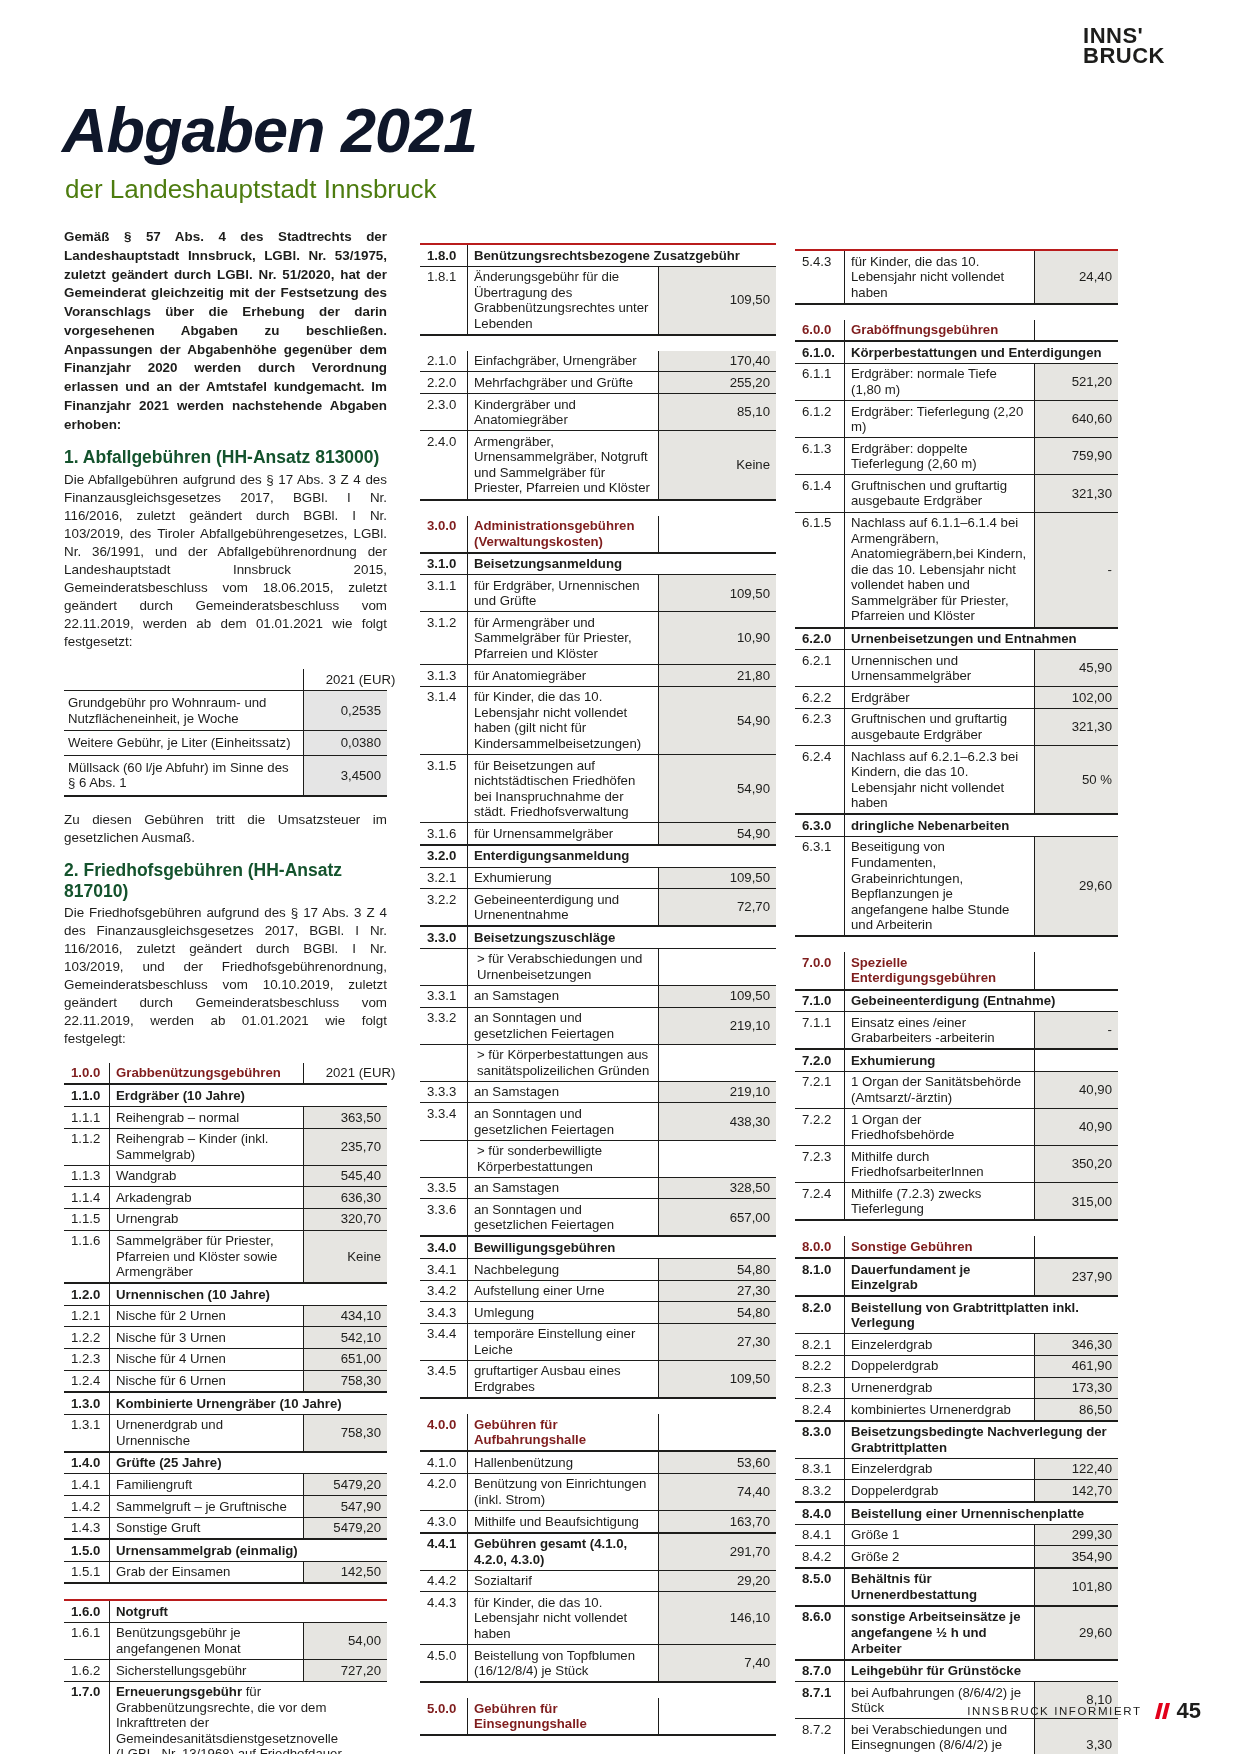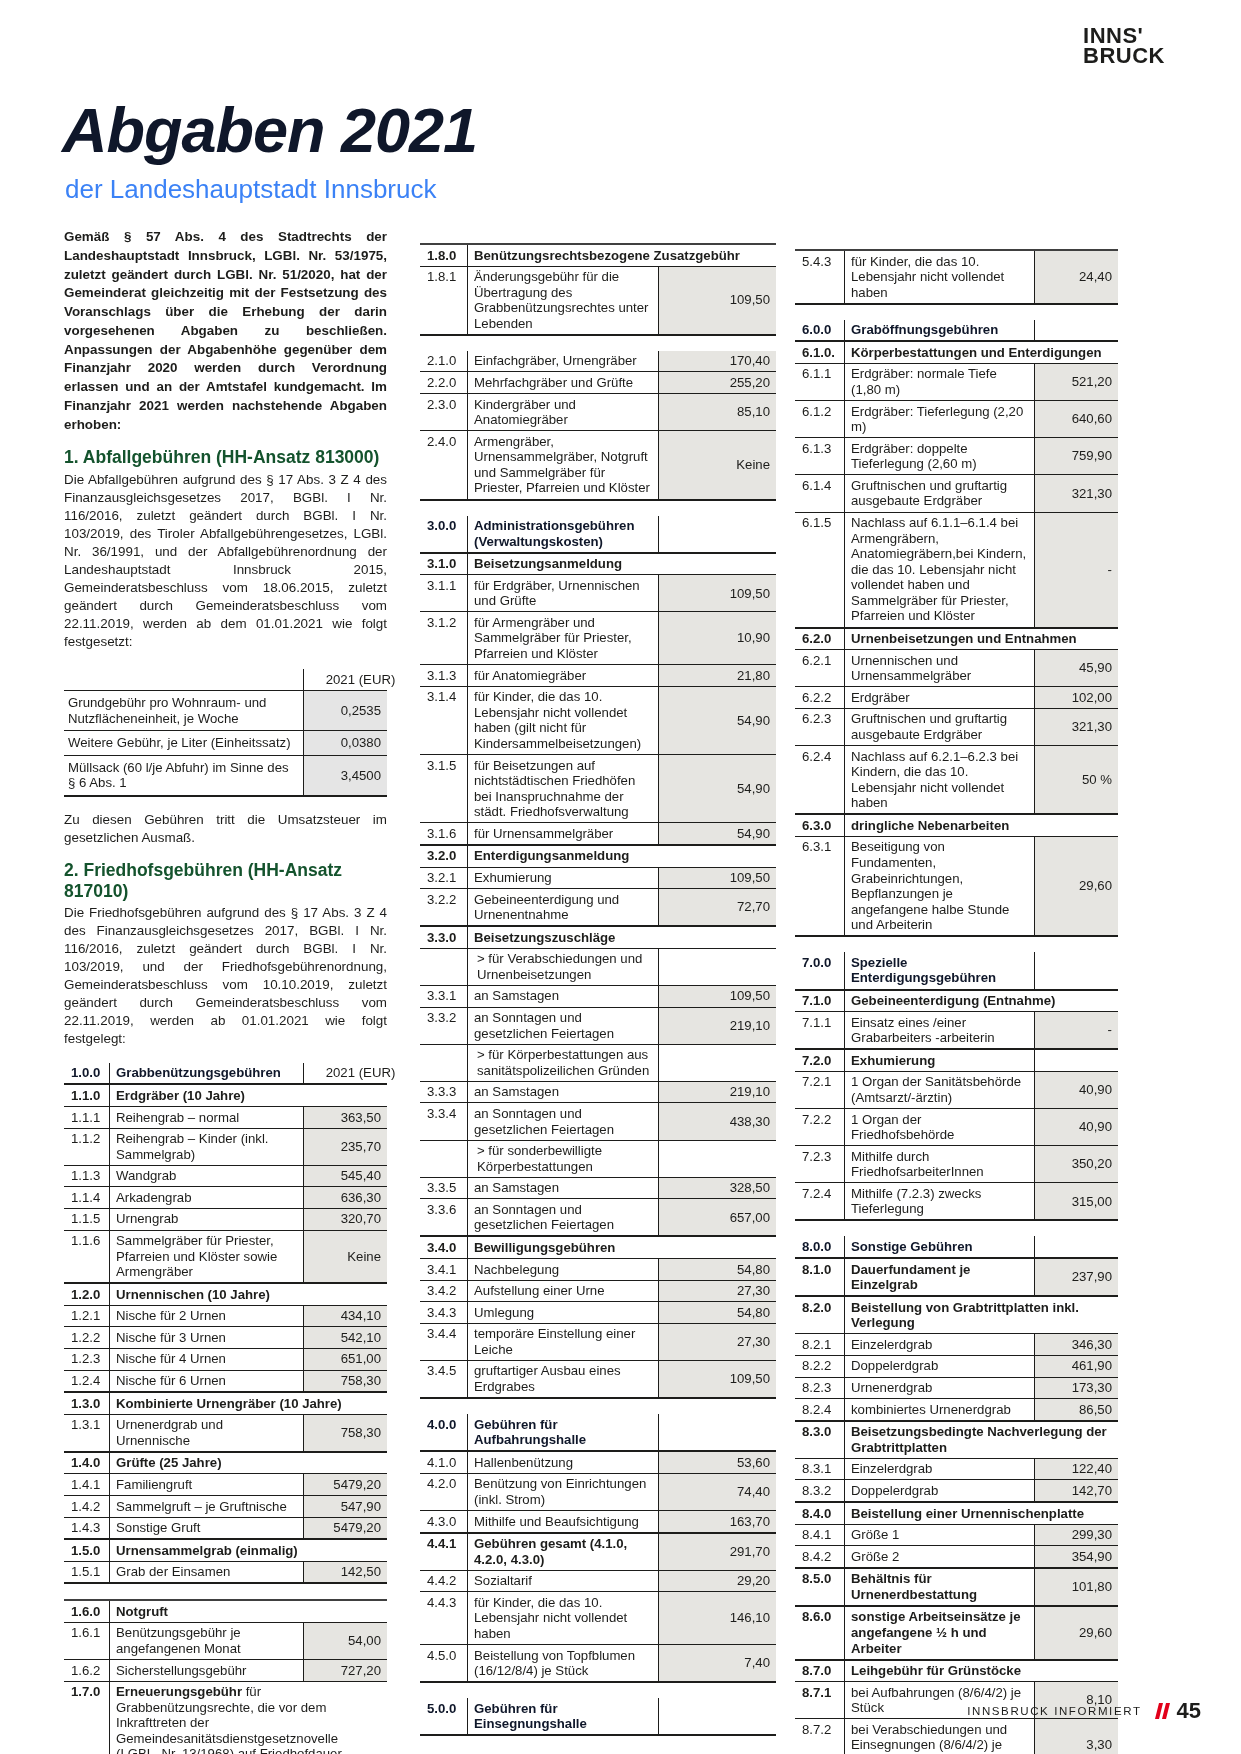--- a/index.html
+++ b/index.html
@@ -3,55 +3,55 @@
 <meta charset="utf-8">
 <style>
   html,body{margin:0;padding:0;background:#fff;}
   .page{position:relative;width:1241px;height:1754px;background:#ffffff;overflow:hidden;
         font-family:"Liberation Sans",sans-serif;color:#1d1d1b;}
   
   .logo{position:absolute;top:26px;right:76px;font-weight:bold;font-size:22px;line-height:0.92;letter-spacing:0.5px;}
   
   .titlebox{position:absolute;left:62px;top:94px;}
   .titlebox h1{margin:0;font-style:italic;font-weight:bold;font-size:63px;letter-spacing:-1px;color:#0f172a;}
-  .titlebox h2{margin:8px 0 0 3px;font-weight:400;font-size:26px;color:#3b82f6;}
+  .titlebox h2{margin:8px 0 0 3px;font-weight:400;font-size:26px;color:#4d7c0f;}
   
   .col{position:absolute;top:228px;font-size:13.2px;line-height:1.18;}
   .col.left{left:64px;width:323px;}
   .col.mid{left:420px;width:356px;}
   .col.right{left:795px;width:323px;padding-top:6px;}
   .intro{margin:0 0 6px 0;font-weight:bold;font-size:13.4px;line-height:1.4;text-align:justify;}
   .red-heading{margin:13px 0 3px 0;color:#14532d;font-weight:bold;font-size:17.5px;}
   .body-text{margin:2px 0 0 0;font-size:13.4px;line-height:1.34;text-align:justify;}
   .note{margin-top:14px;}
   
   .atable{margin-top:18px;border-bottom:2px solid #1d1d1b;}
   .arow{display:grid;grid-template-columns:1fr 84px;}
   .arow + .arow{border-top:1px solid #1d1d1b;}
   .arow .ct{padding:4px 6px 4px 4px;}
   .arow .cv{padding:3px 6px;border-left:1px solid #1d1d1b;background:#e5e5e5;
             display:flex;align-items:center;justify-content:flex-end;text-align:right;}
   .arow .cv.white{background:transparent;}
   .arow .cv.hdr{justify-content:center;}
   
   .tblock{margin-top:15px;border-bottom:2px solid #1d1d1b;}
-  .tblock.topline{border-top:2px solid #404040;}
+  .tblock.topline{border-top:2px solid #b91c1c;}
   .frow{display:grid;grid-template-columns:46px 1fr 84px;}
   .col.mid .frow{grid-template-columns:48px 1fr 118px;}
   .col.right .frow{grid-template-columns:50px 1fr 84px;}
   .frow + .frow{border-top:1px solid #1d1d1b;}
   .frow.thick{border-top-width:2px;}
   .cn{padding:2.5px 2px 2.5px 7px;border-right:1px solid #1d1d1b;}
   .ct{padding:2.5px 6px;}
   .ct.span{grid-column:2/4;}
   .cv{padding:2.5px 6px 2.5px 4px;border-left:1px solid #1d1d1b;background:#e6e5e1;
       display:flex;align-items:center;justify-content:flex-end;text-align:right;white-space:nowrap;}
   .cv.white{background:transparent;}
   .cv.hdr{justify-content:center;white-space:nowrap;padding-left:36px;}
-  .frow.red .cn,.frow.red .ct{color:#0f172a;font-weight:bold;}
+  .frow.red .cn,.frow.red .ct{color:#7f1d1d;font-weight:bold;}
   .frow.head .cn,.frow.head .ct{font-weight:bold;}
   .frow.nb .cn{font-weight:bold;}
   .frow.sub .ct{padding-left:9px;}
   
   .footer{position:absolute;right:40px;bottom:30px;display:flex;align-items:center;}
   .footer .mag{font-size:11.5px;letter-spacing:1.6px;font-weight:500;}
   .footer .bars{display:inline-flex;margin:0 9px 0 12px;}
   .footer .bars i{display:inline-block;width:4px;height:16px;background:#e2001a;transform:skewX(-14deg);margin-left:3px;}
   .footer .page-num{font-size:22px;font-weight:bold;}
 </style>

